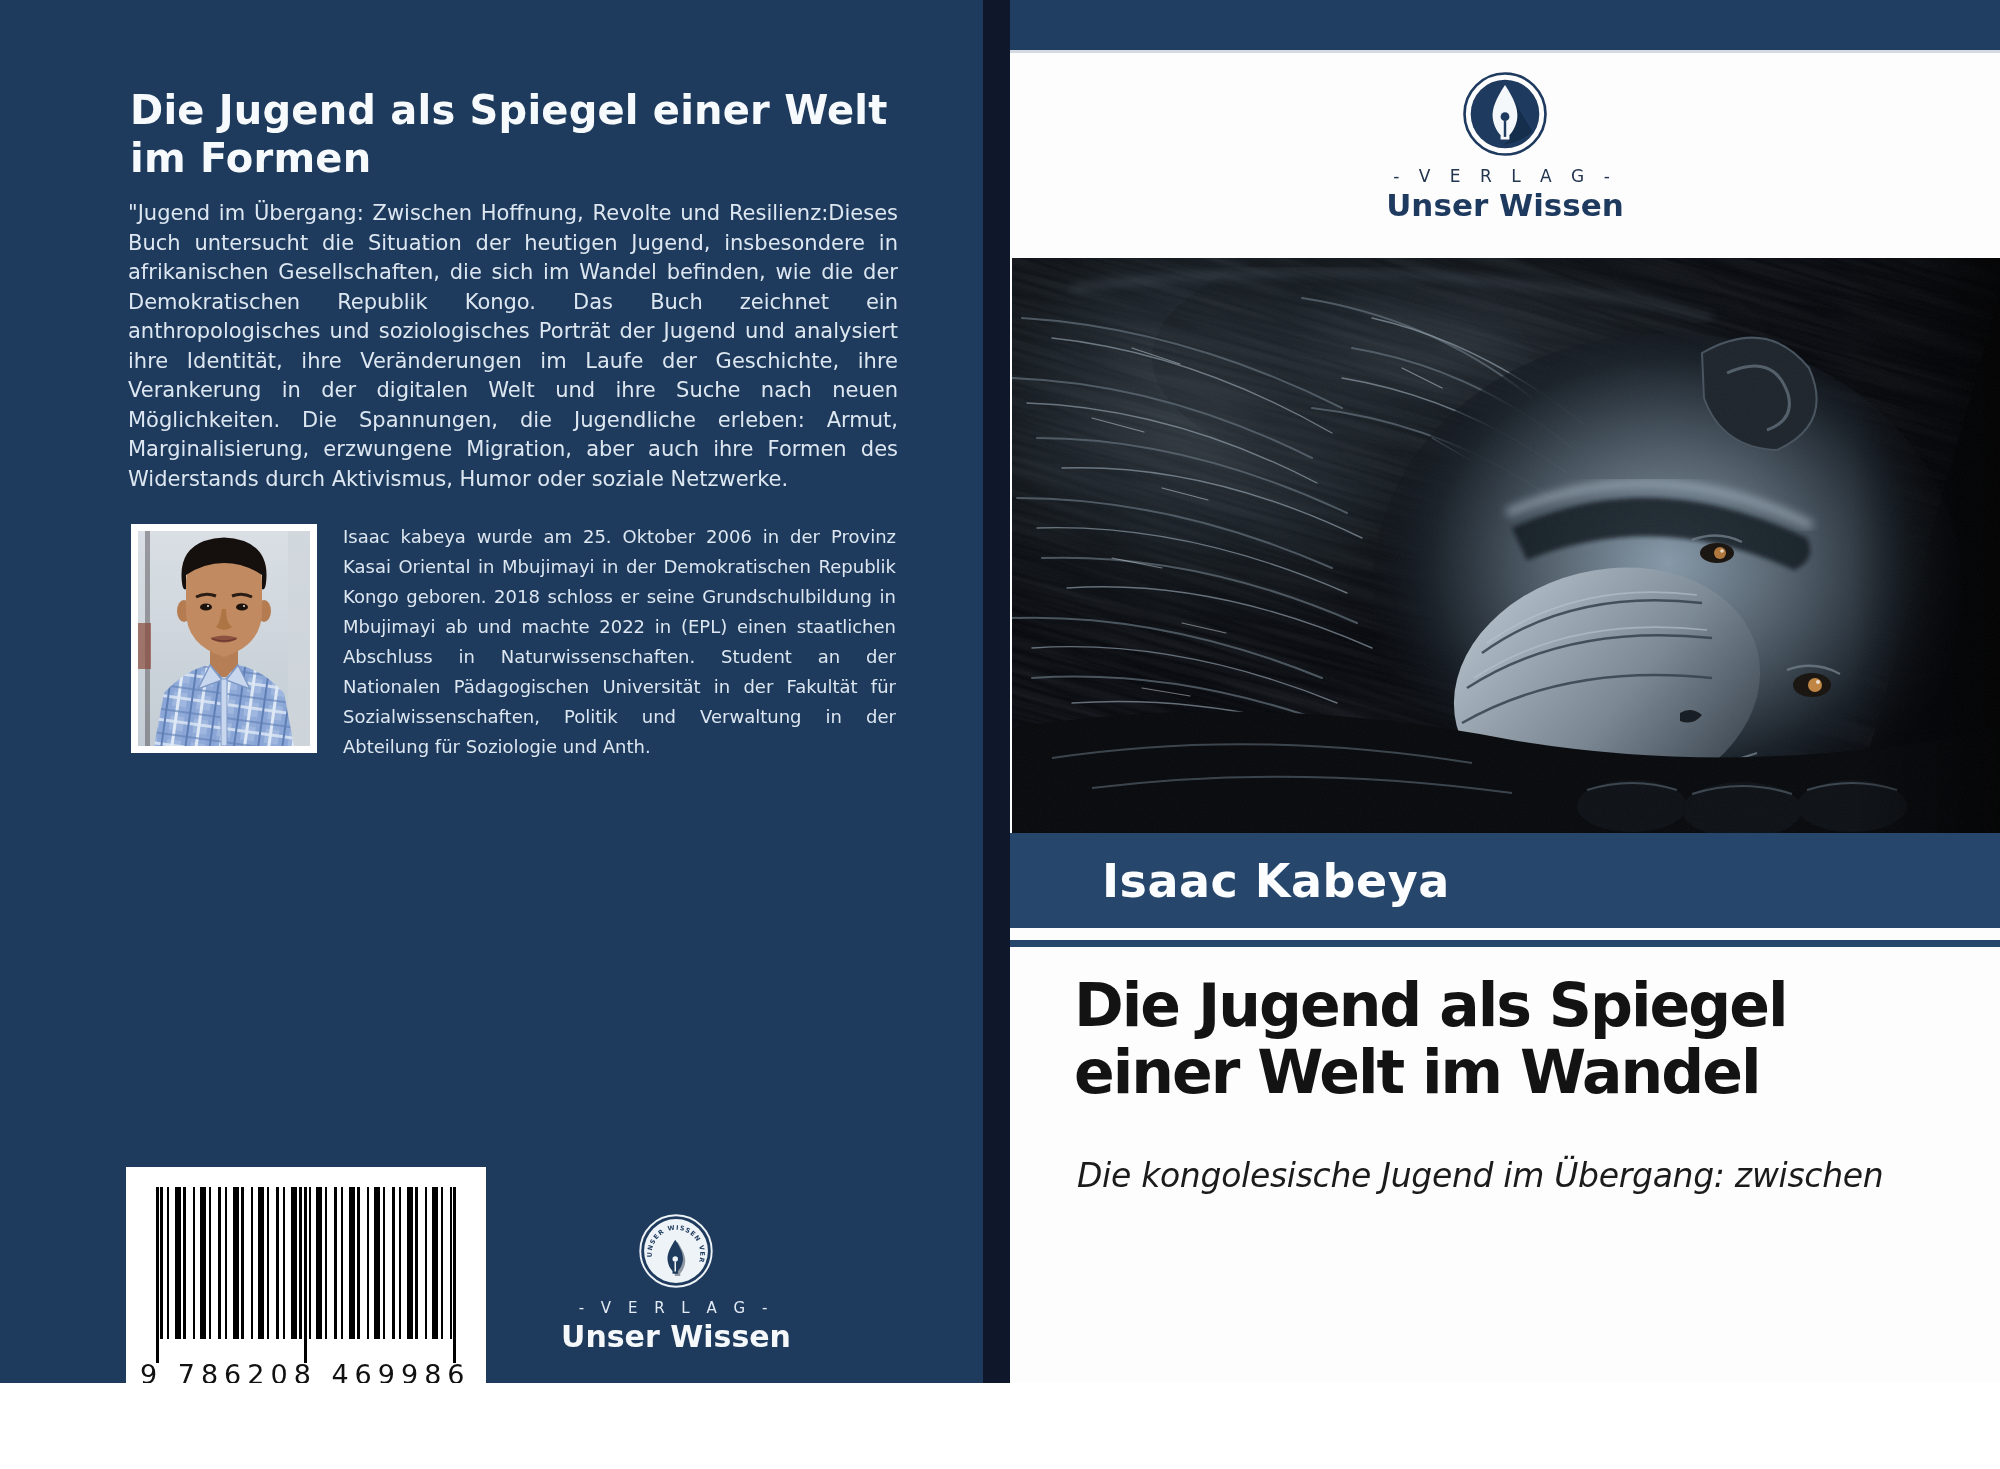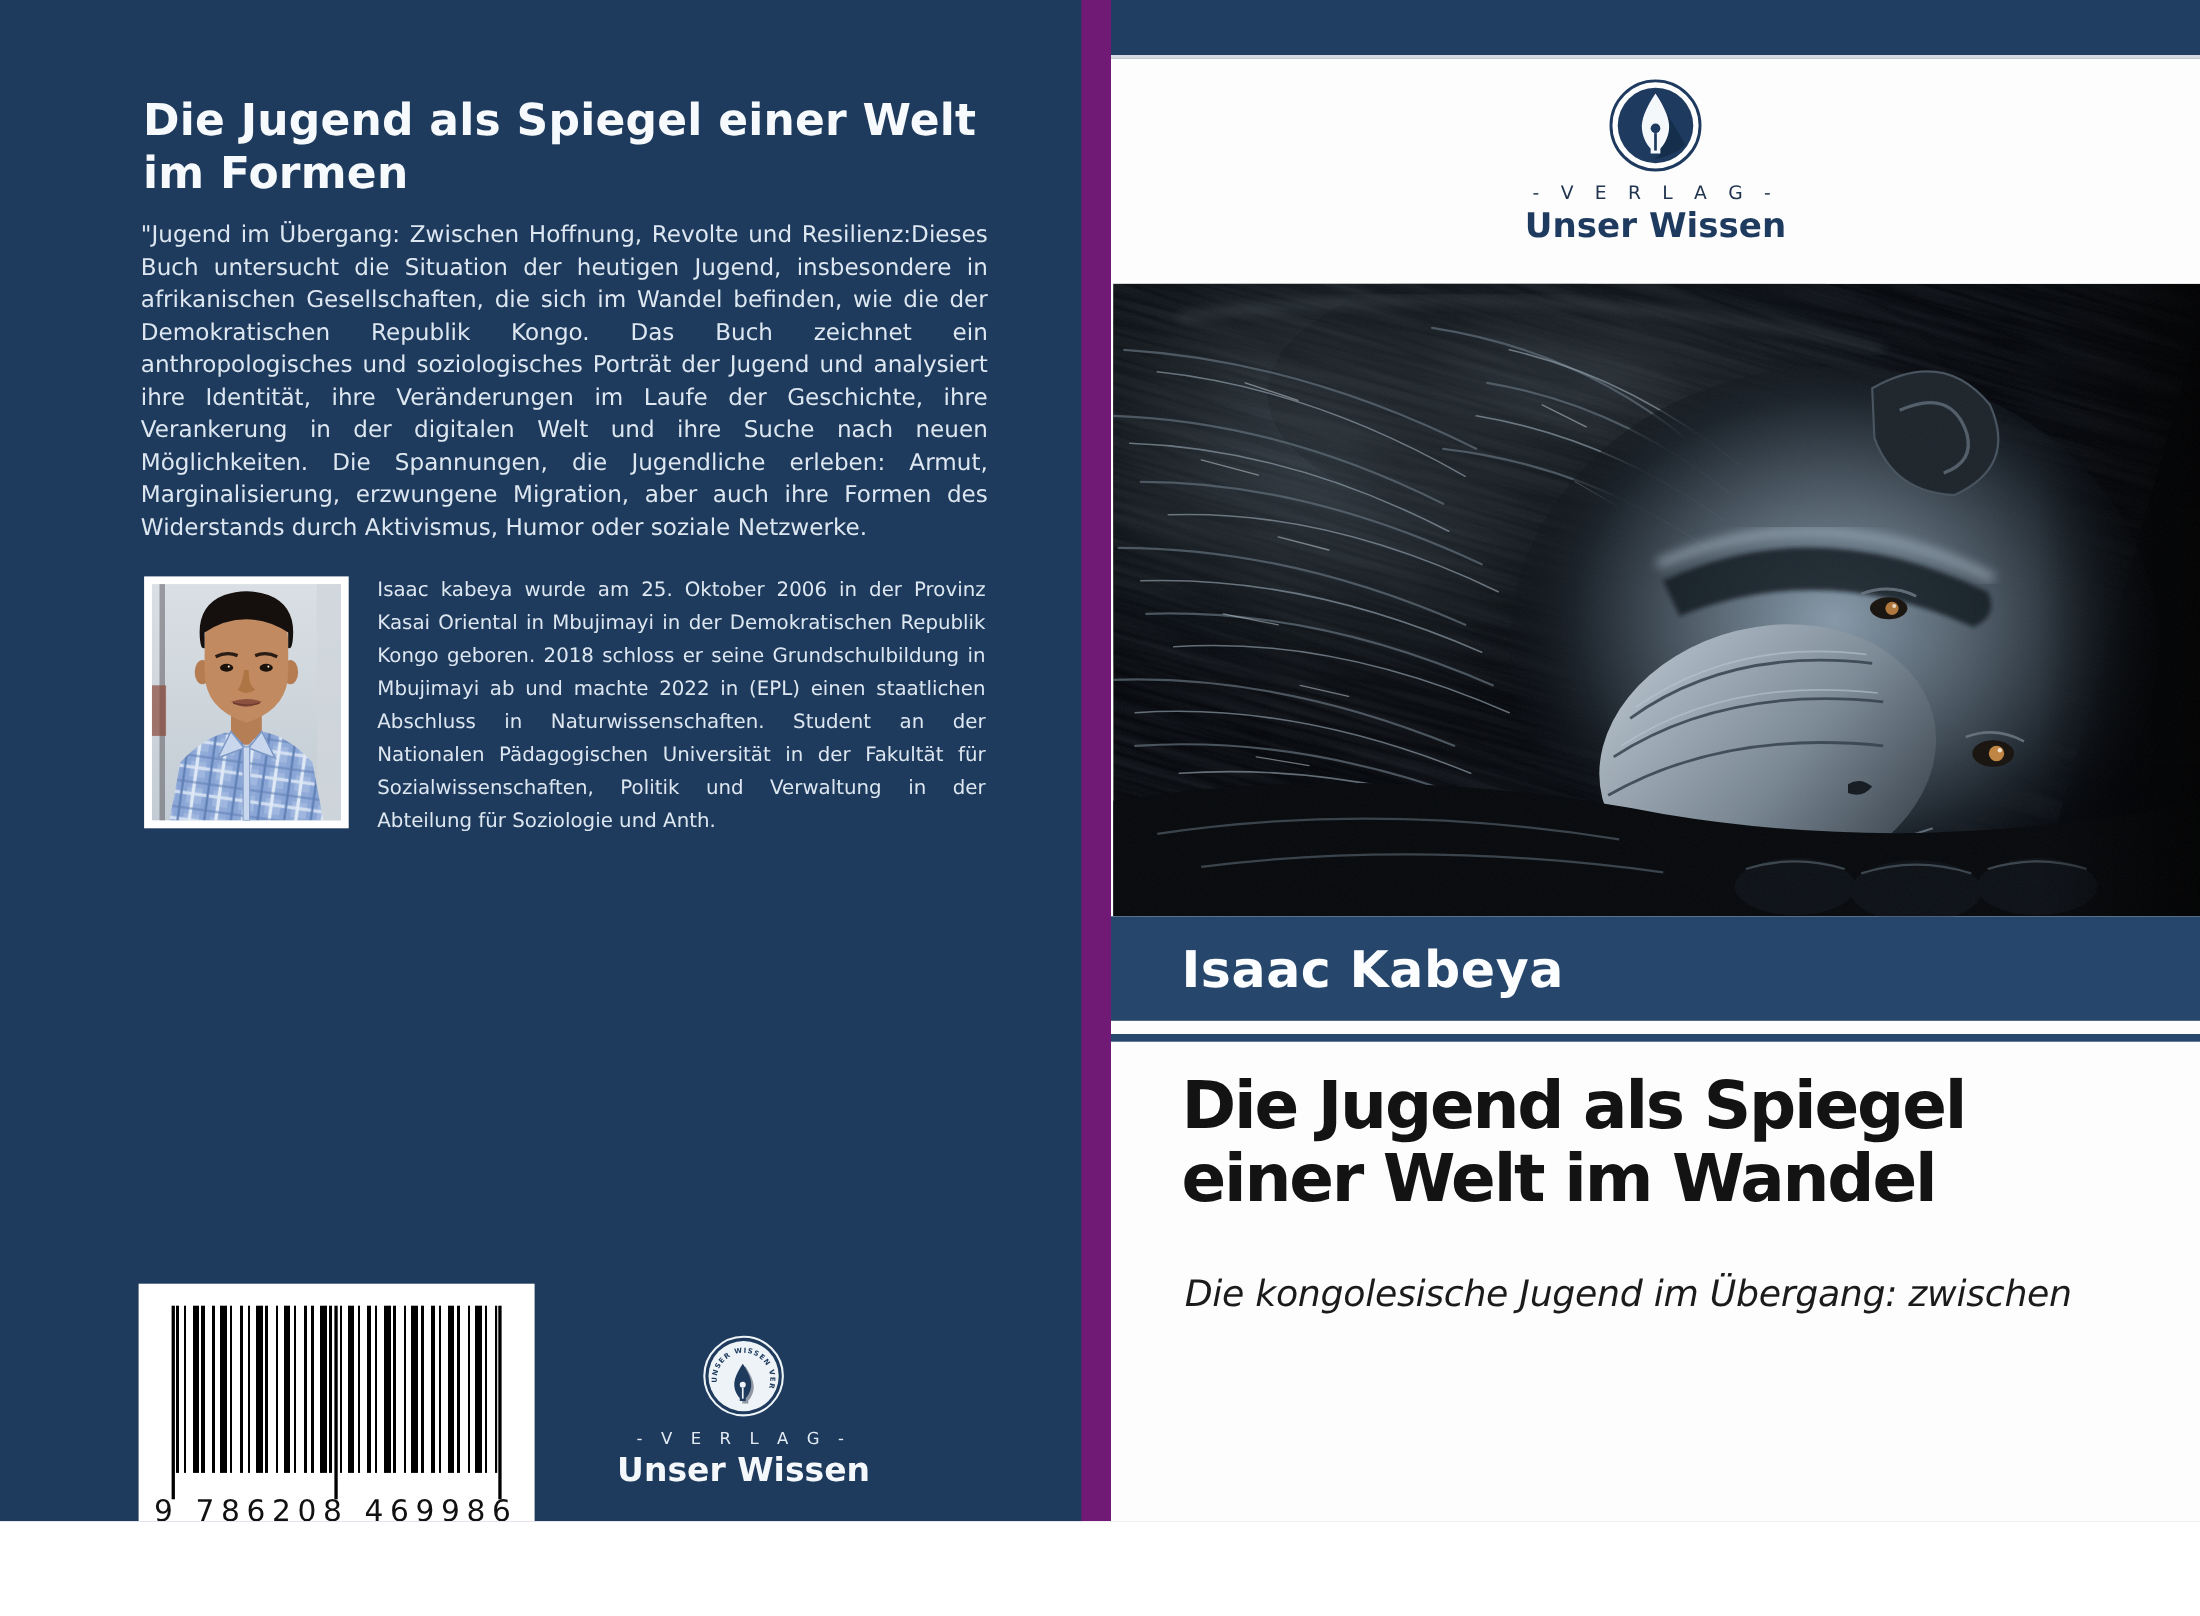--- a/index.html
+++ b/index.html
@@ -1,16 +1,16 @@
 <!DOCTYPE html>
 <html><head>
 <meta charset="utf-8">
 <style>
   html,body{margin:0;padding:0;background:#ffffff;}
-  #book{position:relative;width:2000px;height:1383px;background:#701a75;overflow:hidden;
+  #book{position:relative;width:2000px;height:1383px;background:#0f172a;overflow:hidden;
         font-family:"DejaVu Sans", sans-serif;}
 
   
   .back-cover{position:absolute;left:0;top:0;width:983px;height:1469px;background:#1e3a5c;}
   .back-title{position:absolute;left:130px;top:86px;color:#f7fafc;font-size:40px;
               font-weight:bold;line-height:48px;letter-spacing:.2px;}
   .back-title span{display:block;}
   .back-desc{position:absolute;left:128px;top:199px;width:770px;color:#dde7f1;
              font-size:21px;line-height:29.5px;text-align:justify;}
   .author-photo{position:absolute;left:131px;top:524px;width:186px;height:229px;
@@ -42,21 +42,21 @@
   .front-topbar{position:absolute;left:0;top:0;right:0;height:50px;background:#203e62;
                 border-bottom:3px solid #d5dae1;}
   .front-logo{position:absolute;left:0;right:0;top:70px;text-align:center;color:#1e3a5f;}
   .front-logo .emblem{width:88px;height:88px;display:inline-block;}
   .front-logo .verlag-line{margin-top:4px;font-size:17px;letter-spacing:7px;color:#22354e;}
   .front-logo .pub-name{margin-top:1px;font-size:31px;font-weight:bold;color:#1e3a5f;}
   .front-photo{position:absolute;left:2px;right:0;top:258px;height:575px;}
   .front-photo svg{display:block;width:100%;height:100%;}
   .front-band{position:absolute;left:0;right:0;top:833px;height:95px;background:#26476b;
               display:flex;align-items:center;}
-  .band-name{margin-left:64px;color:#fcfdfe;font-size:46px;font-weight:bold;letter-spacing:.5px;}
+  .band-name{margin-left:92px;color:#fcfdfe;font-size:46px;font-weight:bold;letter-spacing:.5px;}
   .front-rule{position:absolute;left:0;right:0;top:940px;height:7px;background:#26476b;}
   .front-title{position:absolute;left:64px;top:972px;color:#131313;font-size:60px;
                font-weight:bold;line-height:67px;letter-spacing:-2px;}
   .front-title span{display:block;}
   .front-subtitle{position:absolute;left:67px;top:1118px;color:#1b1b1b;font-size:33px;
                   font-style:italic;line-height:46px;letter-spacing:-.3px;}
   .front-subtitle span{display:block;margin-top:35px;}
 </style>
 </head>
 <body>

